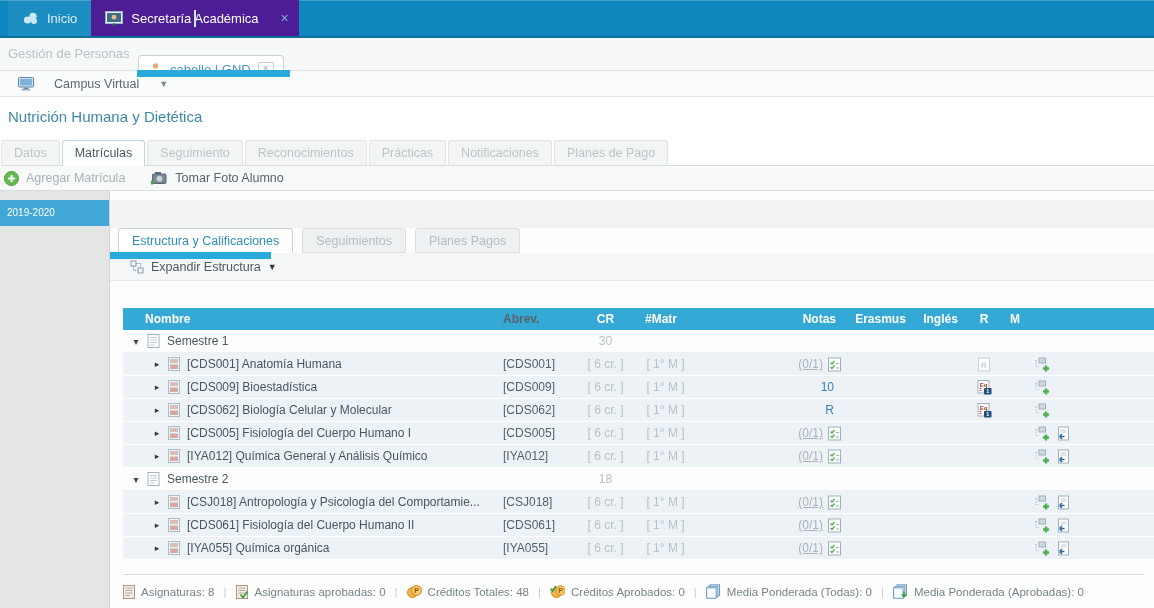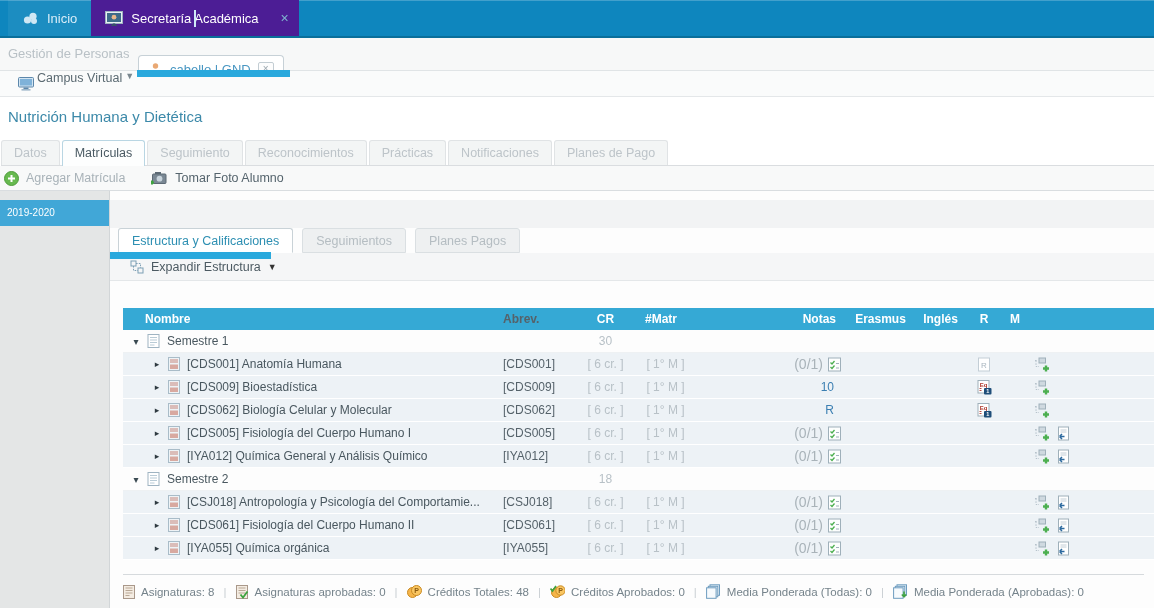--- a/index.html
+++ b/index.html
@@ -26,22 +26,22 @@
           align-items:center;gap:7px;padding:0 9px;box-sizing:border-box;}
   .cabtab .lbl{color:#4796c2;font-size:13px;white-space:nowrap;}
   .xbox{width:14px;height:14px;border:1px solid #c3cdd3;border-radius:2px;color:#9aa6ad;
         font-size:10px;line-height:12px;text-align:center;background:#fdfdfd;}
   .loadbar{position:absolute;background:#2aa9dd;z-index:6;}
   .loadbar1{left:137px;top:70px;width:153px;height:7px;}
   .loadbar2{left:110px;top:252px;width:161px;height:7px;}
 
   
   .campusbar{position:absolute;top:71px;left:0;right:0;height:26px;background:#fafbfb;
-             border-bottom:1px solid #e4e7e9;box-sizing:border-box;display:flex;
-             gap:3px;padding-left:18px;color:#5b6a72;font-size:12.5px;}
+             border-bottom:1px solid #e4e7e9;box-sizing:border-box;display:flex;align-items:center;
+             gap:20px;padding-left:18px;color:#5b6a72;font-size:12.5px;}
   .chev{color:#7b8890;font-size:9px;}
 
   
   .pagetitle{position:absolute;top:108px;left:8px;font-size:15px;color:#3c89a9;}
 
   
   .maintabs{position:absolute;top:140px;left:1px;right:0;height:25px;display:flex;gap:2px;
             border-bottom:1px solid #dadde0;}
   .mtab{height:25px;line-height:25px;padding:0 12px;background:#f3f5f5;border:1px solid #e0e3e5;
         border-bottom:none;border-radius:3px 3px 0 0;color:#bdc4c9;font-size:12.5px;
@@ -97,21 +97,21 @@
   .c-actions{width:68px;display:flex;gap:5px;padding-left:3px;align-items:center;}
   .ghead .c-name{padding-left:22px;}
   .ghead .c-cr,.ghead .c-matr{color:#fff;}
   .ghead .c-matr{text-align:left;padding-left:17px;}
   .ghead .c-notas{padding-right:12px;}
   .exp{width:12px;text-align:center;font-size:9px;color:#3a4a52;flex:none;}
   .exp.g{margin-left:7px;font-size:10px;}
   .exp.c{margin-left:28px;color:#2f3a41;}
   .rowicon{margin-left:5px;flex:none;}
   .rowlabel{margin-left:7px;color:#49575f;}
-  .notas-frac{color:#a9b3b9;font-size:14px;}
+  .notas-frac{color:#a9b3b9;font-size:12px;text-decoration:underline;}
   .nota-link{color:#3b7fb2;padding-right:8px;}
 
   
   .footerstats{position:absolute;top:383px;left:13px;right:10px;border-top:1px solid #d6dadd;
                padding-top:9px;display:flex;align-items:center;gap:9px;color:#75838b;
                font-size:11.5px;white-space:nowrap;}
   .fitem{display:flex;align-items:center;gap:6px;}
   .fsep{color:#c9ced2;}
 </style>
 </head>

